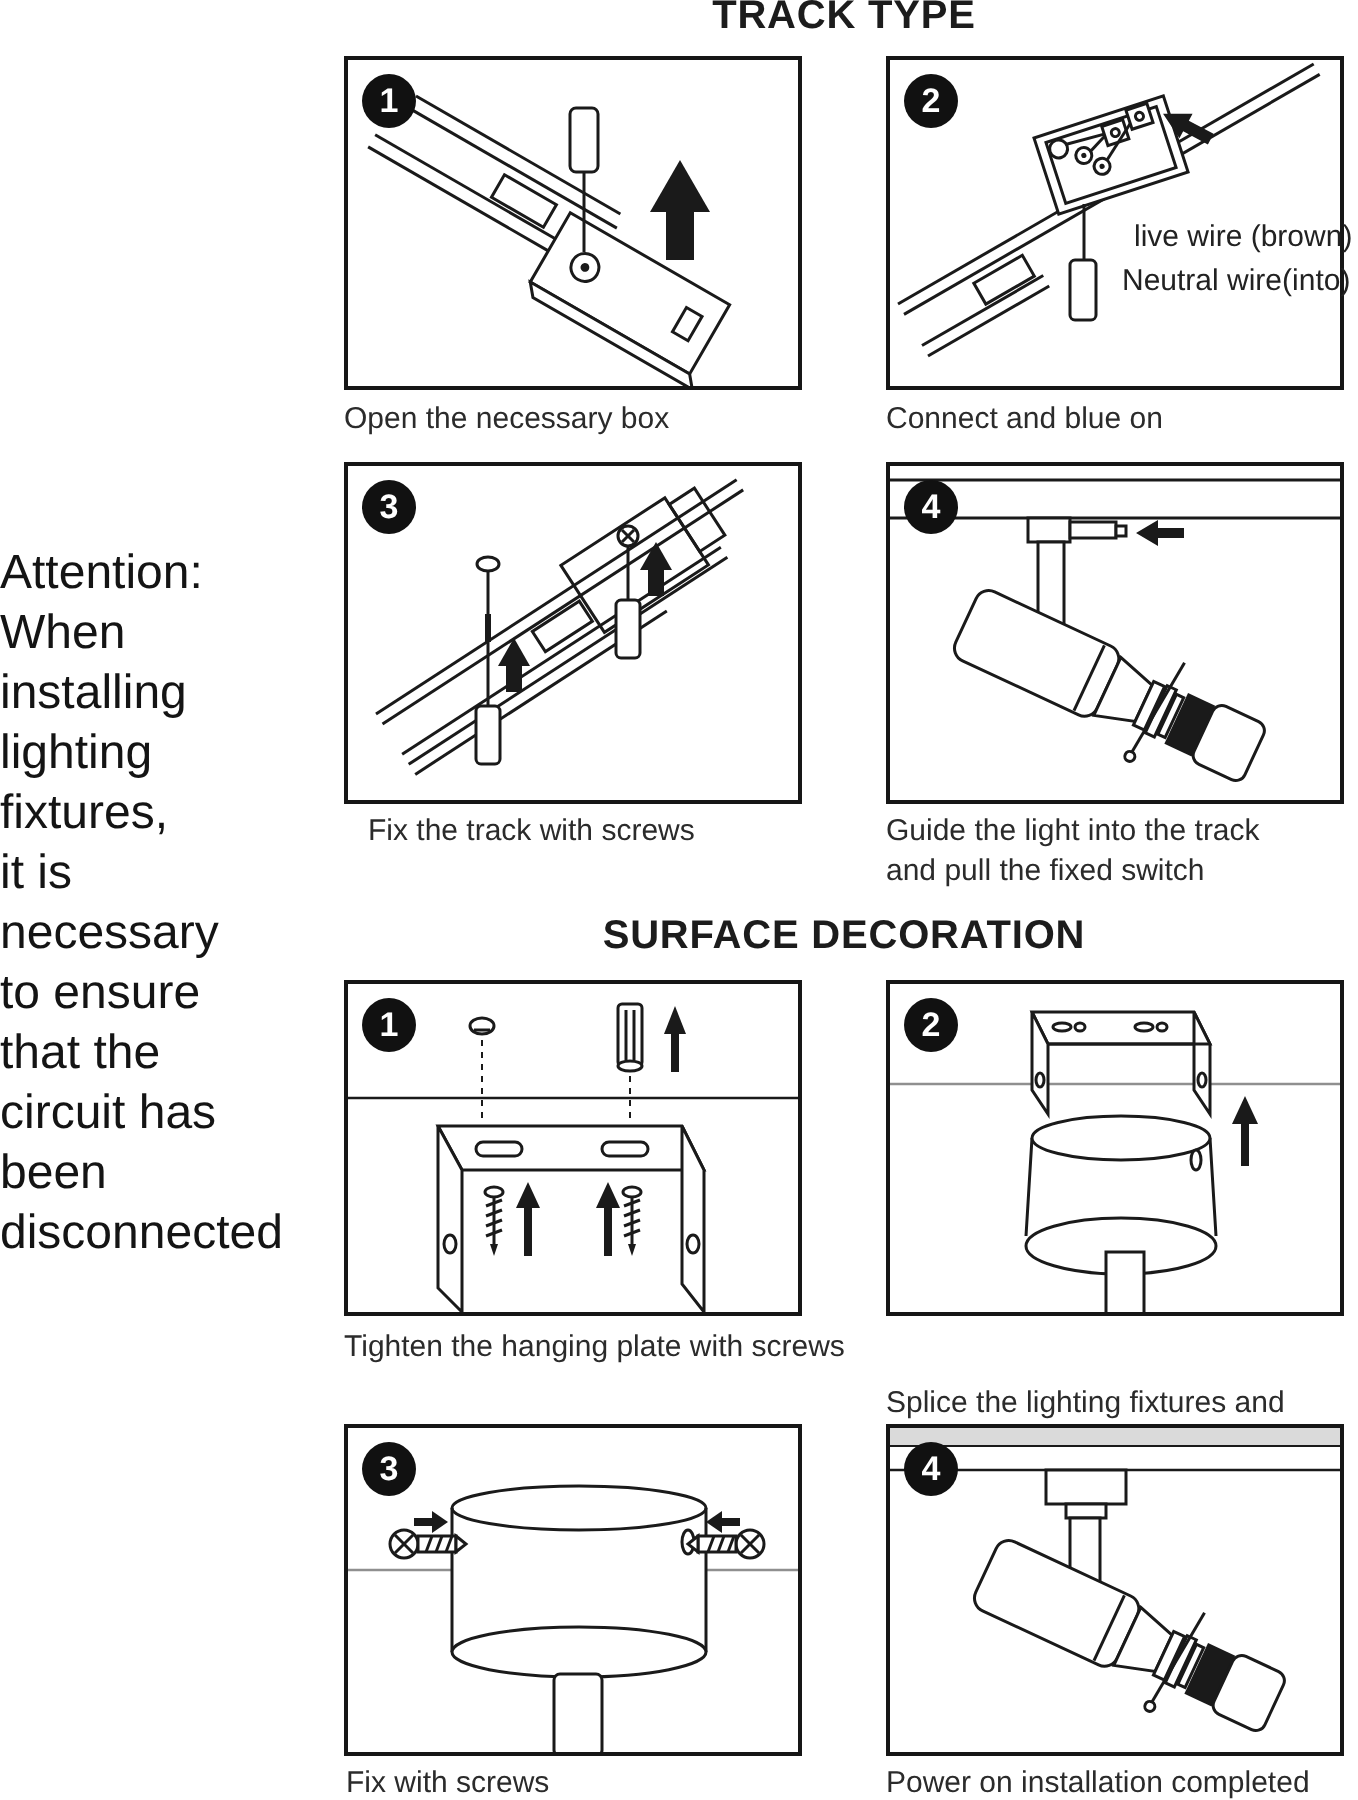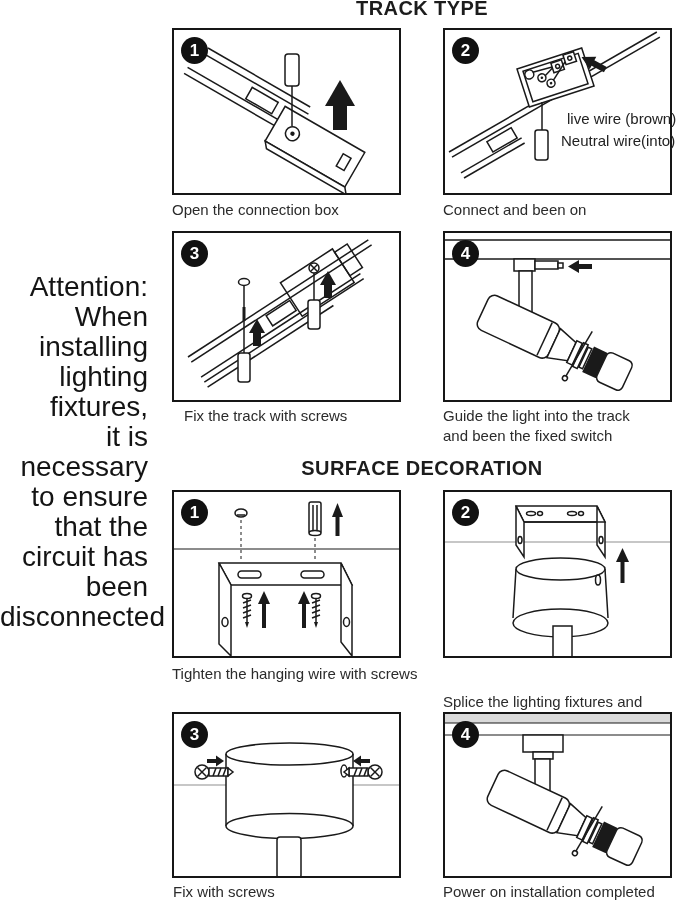--- a/index.html
+++ b/index.html
@@ -7,22 +7,22 @@
     width:679px;height:900px;position:relative;overflow:hidden;
     background:#ffffff;color:#1a1a1a;
     font-family:"Liberation Sans",sans-serif;
   }
   .section-title{
     position:absolute;left:172px;width:500px;text-align:center;
     font-size:20px;line-height:22px;font-weight:bold;color:#1c1c1c;
     letter-spacing:0.4px;margin:0;
   }
   .attention{
-    position:absolute;left:0;top:272px;width:148px;text-align:right;
-    font-size:28px;line-height:30px;color:#141414;white-space:pre-line;
+    position:absolute;left:0;top:272px;width:148px;text-align:left;
+    font-size:24px;line-height:30px;color:#141414;white-space:pre-line;
   }
   .panel{
     position:absolute;box-sizing:border-box;background:#fff;
     border:2px solid #161616;
   }
   .panel svg{position:absolute;left:0;top:0;}
   .badge{
     position:absolute;top:7px;left:7px;width:27px;height:27px;border-radius:50%;
     background:#111;color:#fff;font-weight:bold;font-size:17px;
     display:flex;align-items:center;justify-content:center;z-index:2;
@@ -76,21 +76,21 @@
         <line x1="118" y1="56" x2="118" y2="96"></line>
         <rect x="111" y="24" width="14" height="32" rx="3" fill="#fff"></rect>
       </g>
       <g fill="#1a1a1a" stroke="none">
         <polygon points="151,76 181,76 166,50"></polygon>
         <rect x="159" y="76" width="14" height="24"></rect>
       </g>
     </g>
   </svg>
 </div>
-<div class="caption" style="left:172px;top:200px">Open the connection box</div>
+<div class="caption" style="left:172px;top:200px">Open the necessary box</div>
 
 <div class="panel" style="left:443px;top:28px;width:229px;height:167px">
   <div class="badge">2</div>
   <div class="wire-label" style="left:122px;top:80px">live wire (brown)</div>
   <div class="wire-label" style="left:116px;top:102px">Neutral wire(into)</div>
   <svg width="225" height="163" viewBox="0 0 225 163">
     <g stroke="#1a1a1a" stroke-width="1.5" fill="none">
       <g transform="translate(4,122) rotate(-30)">
         <line x1="0" y1="0" x2="240" y2="0"></line>
         <line x1="0" y1="6" x2="240" y2="6"></line>
@@ -117,21 +117,21 @@
       <g>
         <line x1="97" y1="72" x2="97" y2="100"></line>
         <rect x="90" y="100" width="13" height="30" rx="2.5" fill="#fff"></rect>
       </g>
       <g fill="#1a1a1a" stroke="none" transform="translate(148,33) rotate(28)">
         <polygon points="-13,0 0,-7 0,-3 14,-3 14,3 0,3 0,7"></polygon>
       </g>
     </g>
   </svg>
 </div>
-<div class="caption" style="left:443px;top:200px">Connect and been on</div>
+<div class="caption" style="left:443px;top:200px">Connect and blue on</div>
 
 <div class="panel" style="left:172px;top:231px;width:229px;height:171px">
   <div class="badge">3</div>
   <svg width="225" height="167" viewBox="0 0 225 167">
     <g stroke="#1a1a1a" stroke-width="1.5" fill="none">
       <g transform="translate(14,124) rotate(-33)">
         <line x1="0" y1="0" x2="215" y2="0"></line>
         <line x1="0" y1="6" x2="215" y2="6"></line>
         <line x1="0" y1="24" x2="190" y2="24"></line>
         <line x1="0" y1="30" x2="190" y2="30"></line>
@@ -190,21 +190,21 @@
         <rect x="111" y="8" width="4" height="22" fill="#fff"></rect>
         <rect x="116" y="5" width="15" height="28" fill="#1a1a1a" stroke="none"></rect>
         <rect x="131" y="3" width="28" height="32" rx="5" fill="#fff"></rect>
         <line x1="108" y1="-8" x2="103" y2="44"></line>
         <circle cx="103" cy="46" r="2.5" fill="#fff"></circle>
       </g>
     </g>
   </svg>
 </div>
 <div class="caption" style="left:443px;top:406px">Guide the light into the track
-and been the fixed switch</div>
+and pull the fixed switch</div>
 
 <div class="panel" style="left:172px;top:490px;width:229px;height:168px">
   <div class="badge">1</div>
   <svg width="225" height="164" viewBox="0 0 225 164">
     <g stroke="#1a1a1a" stroke-width="1.5" fill="none">
       <line x1="0" y1="57" x2="225" y2="57" stroke-width="1.2"></line>
       <g>
         <ellipse cx="67" cy="21" rx="6" ry="4" fill="#fff"></ellipse>
           <line x1="63" y1="23" x2="71" y2="23"></line>
       </g>
@@ -251,21 +251,21 @@
         <line x1="142" y1="106" x2="142" y2="130"></line>
         <line x1="138" y1="111" x2="146" y2="108"></line>
           <line x1="138" y1="116" x2="146" y2="113"></line>
         <line x1="138" y1="121" x2="146" y2="118"></line>
           <line x1="138" y1="126" x2="146" y2="123"></line>
         <polygon points="140,130 144,130 142,136" fill="#1a1a1a" stroke="none"></polygon>
       </g>
     </g>
   </svg>
 </div>
-<div class="caption" style="left:172px;top:664px">Tighten the hanging wire with screws</div>
+<div class="caption" style="left:172px;top:664px">Tighten the hanging plate with screws</div>
 
 <div class="panel" style="left:443px;top:490px;width:229px;height:168px">
   <div class="badge">2</div>
   <svg width="225" height="164" viewBox="0 0 225 164">
     <g stroke="#1a1a1a" stroke-width="1.5" fill="none">
       <line x1="0" y1="50" x2="225" y2="50" stroke="#8f8f8f" stroke-width="1.2"></line>
       <g fill="#fff">
         <polygon points="71,14 152,14 160,30 79,30"></polygon>
         <polygon points="71,14 79,30 79,65 71,53"></polygon>
         <polygon points="152,14 160,30 160,65 152,53"></polygon>

